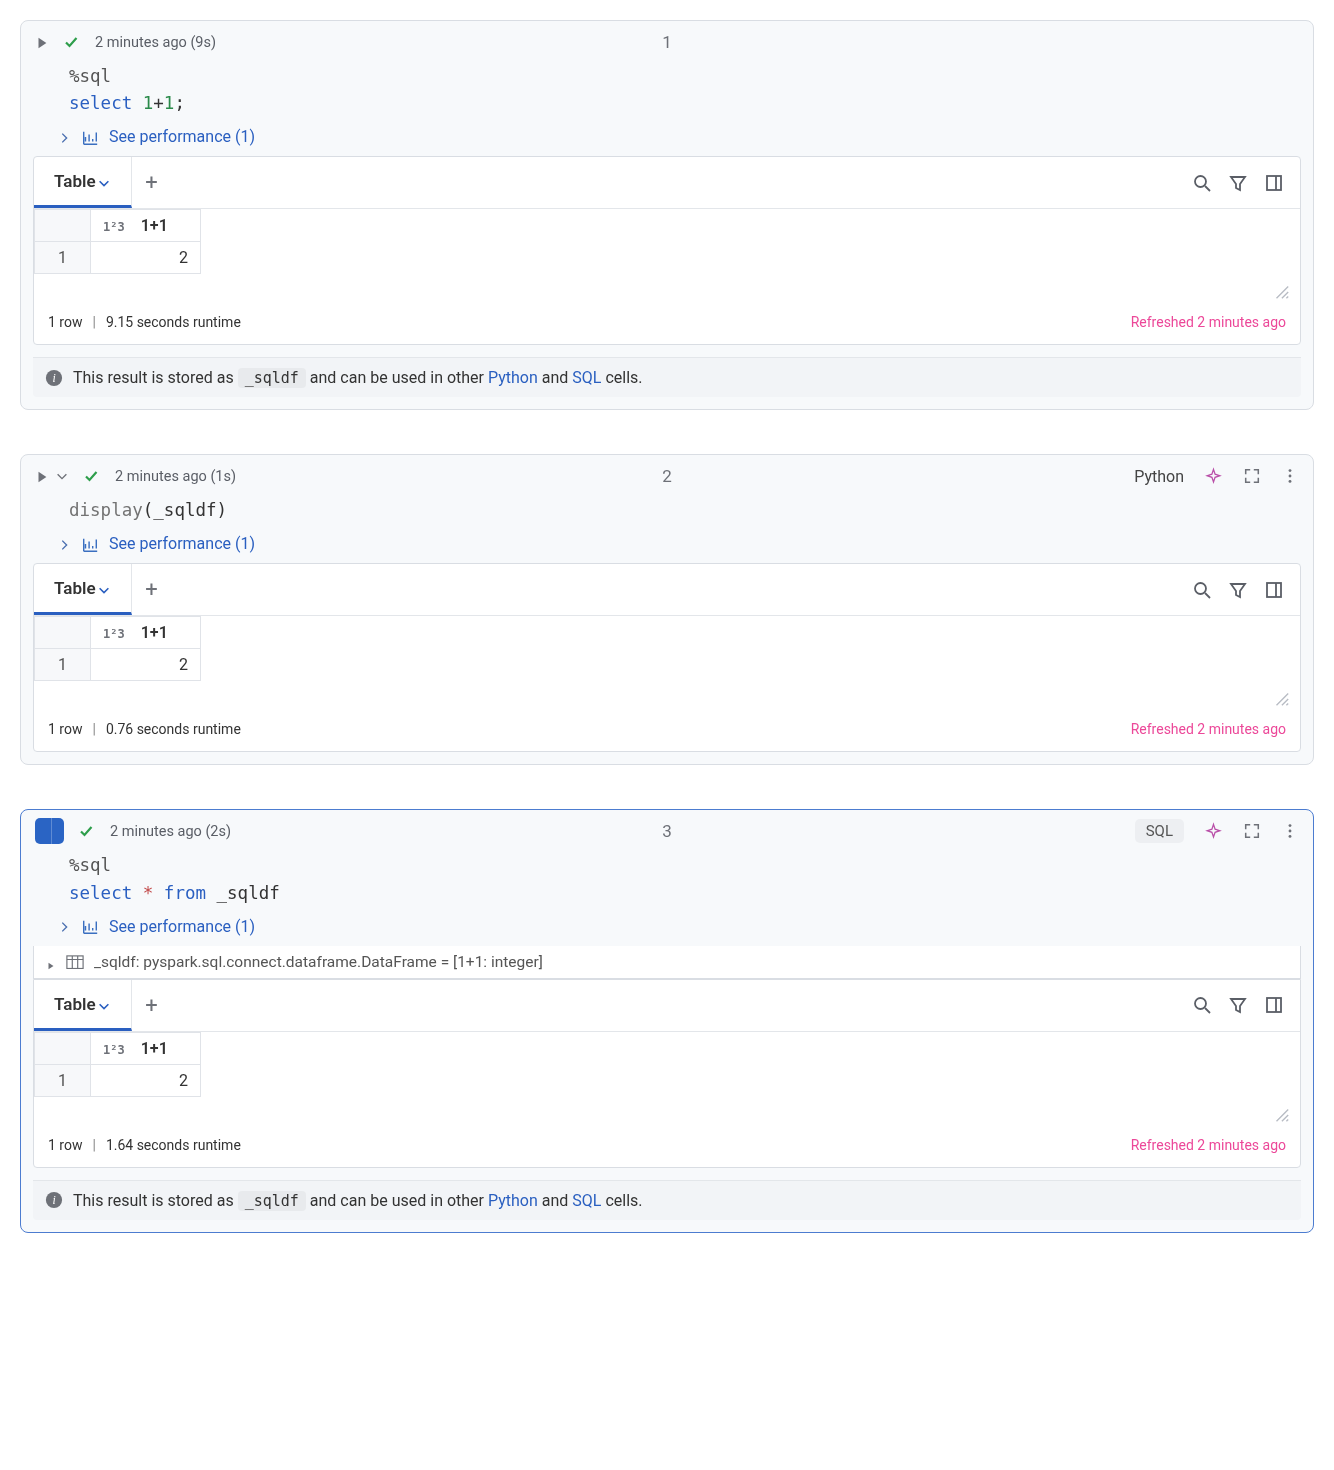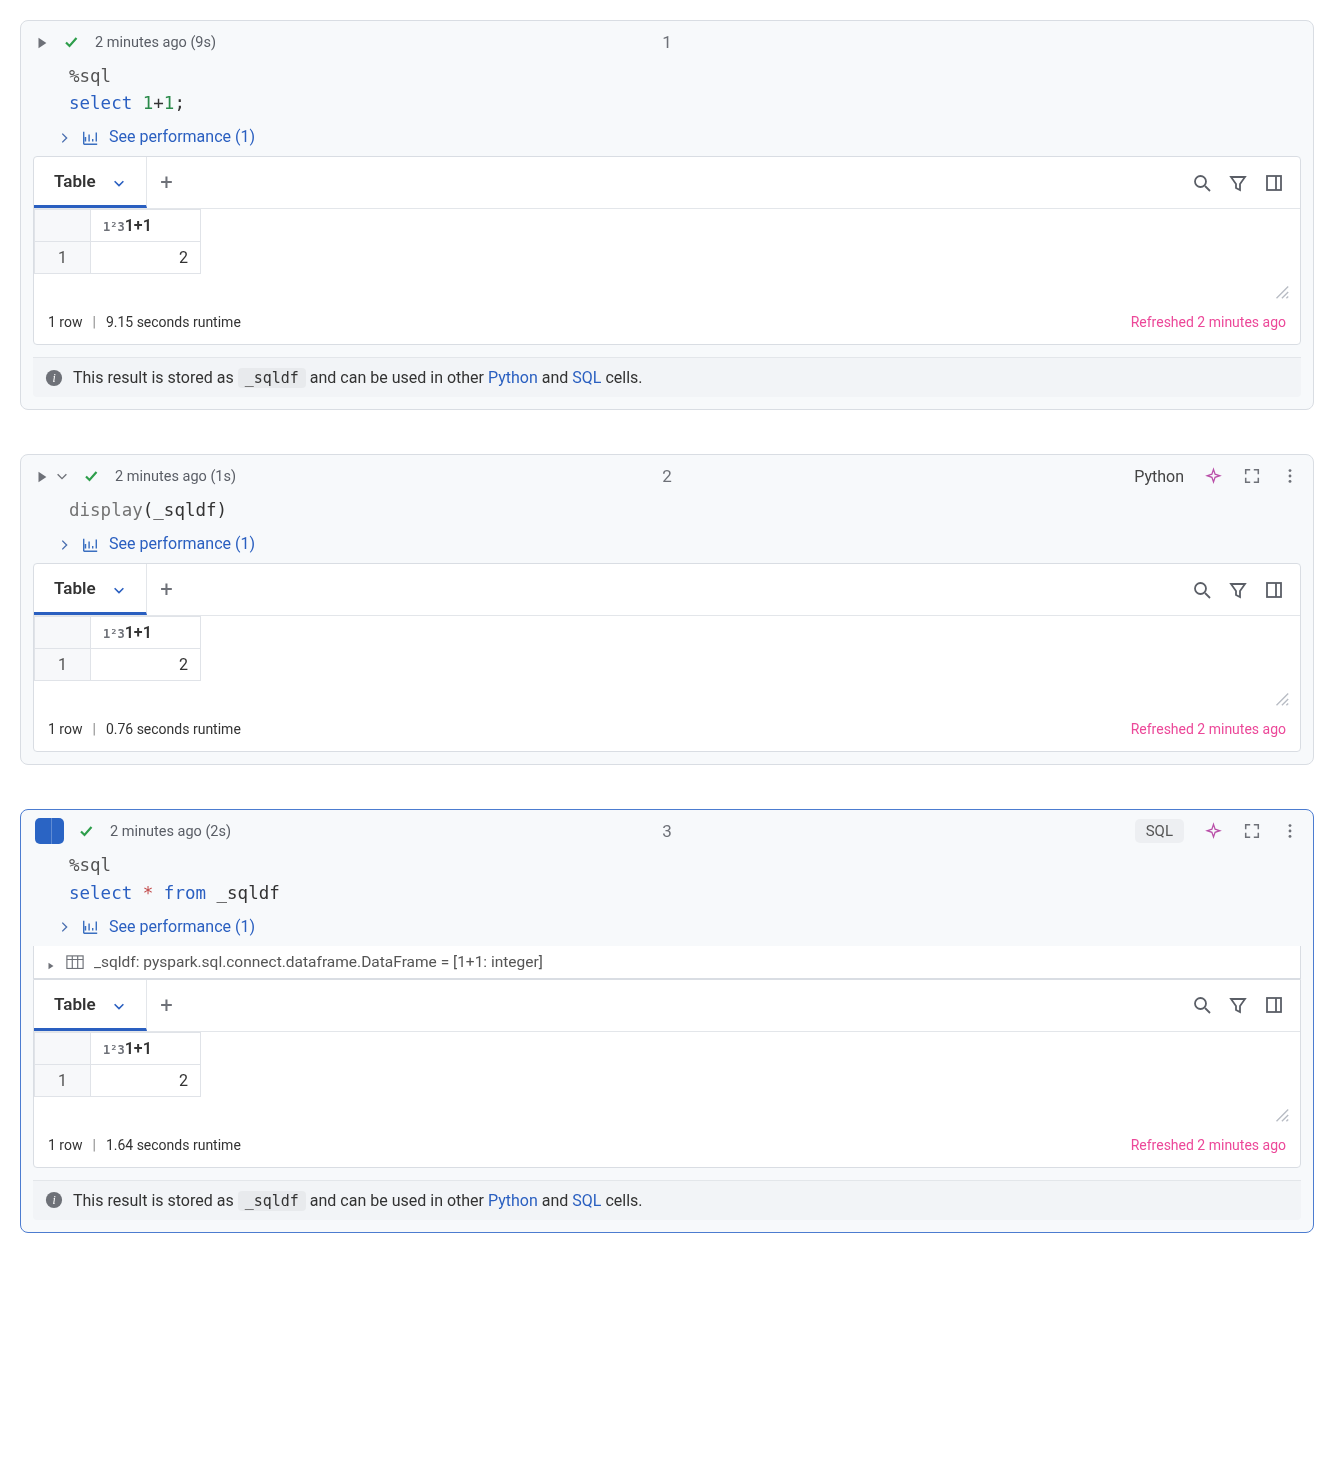--- a/index.html
+++ b/index.html
@@ -97,21 +97,21 @@
   border:1px solid #d9dde3;
   border-radius:4px;
 }
 .output.with-schema { border-top-left-radius:0; border-top-right-radius:0;}
 .tab-bar {
   display:flex; align-items:center;
   border-bottom:1px solid #e3e6ea;
   height:52px;
 }
 .tab {
-  display:flex; align-items:center; gap:16px;
+  display:flex; align-items:center; gap:1px;
   padding:0 20px; height:100%;
   border-bottom:3px solid #2a5fc0;
   font-weight:600; font-size:17px; cursor:pointer;
   border-right:1px solid #e3e6ea;
 }
 .tab .chev-s { width:14px; height:14px; }
 .tab .chev-s svg { stroke:#2a5fc0; fill:none; stroke-width:1.8; }
 .plus {
   width:40px; display:flex; align-items:center; justify-content:center;
   font-size:22px; color:#6e7178; cursor:pointer;
@@ -122,21 +122,21 @@
 .table {
   display:inline-block; border-collapse:collapse; margin:0;
 }
 .table td, .table th {
   border:1px solid #e0e3e8; padding:6px 12px; font-size:16px;
 }
 .table th { font-weight:600; background:#fff; text-align:left;}
 .table .hdr-blank { width:56px; background:#f7f8fa;}
 .table .row-h { background:#f7f8fa; text-align:center; color:#555; width:56px;}
 .table .val { text-align:right; width:110px; }
-.col-badge { font-family:"SF Mono",monospace; font-size:12px; color:#6e7178; margin-right:0;text-align:center;}
+.col-badge { font-family:"SF Mono",monospace; font-size:12px; color:#6e7178; margin-right:16px;text-align:center;}
 .resize-handle {
   display:flex; justify-content:flex-end; padding:4px 10px;
 }
 .resize-handle svg { stroke:#b8bcc4; fill:none; stroke-width:1.5; }
 .status-row {
   display:flex; align-items:center; padding:10px 14px 14px 14px;
   font-size:14px; color:#333;
 }
 .status-row .divider { margin:0 10px; color:#888; }
 .status-row .right { margin-left:auto; color:#ec4899; }

